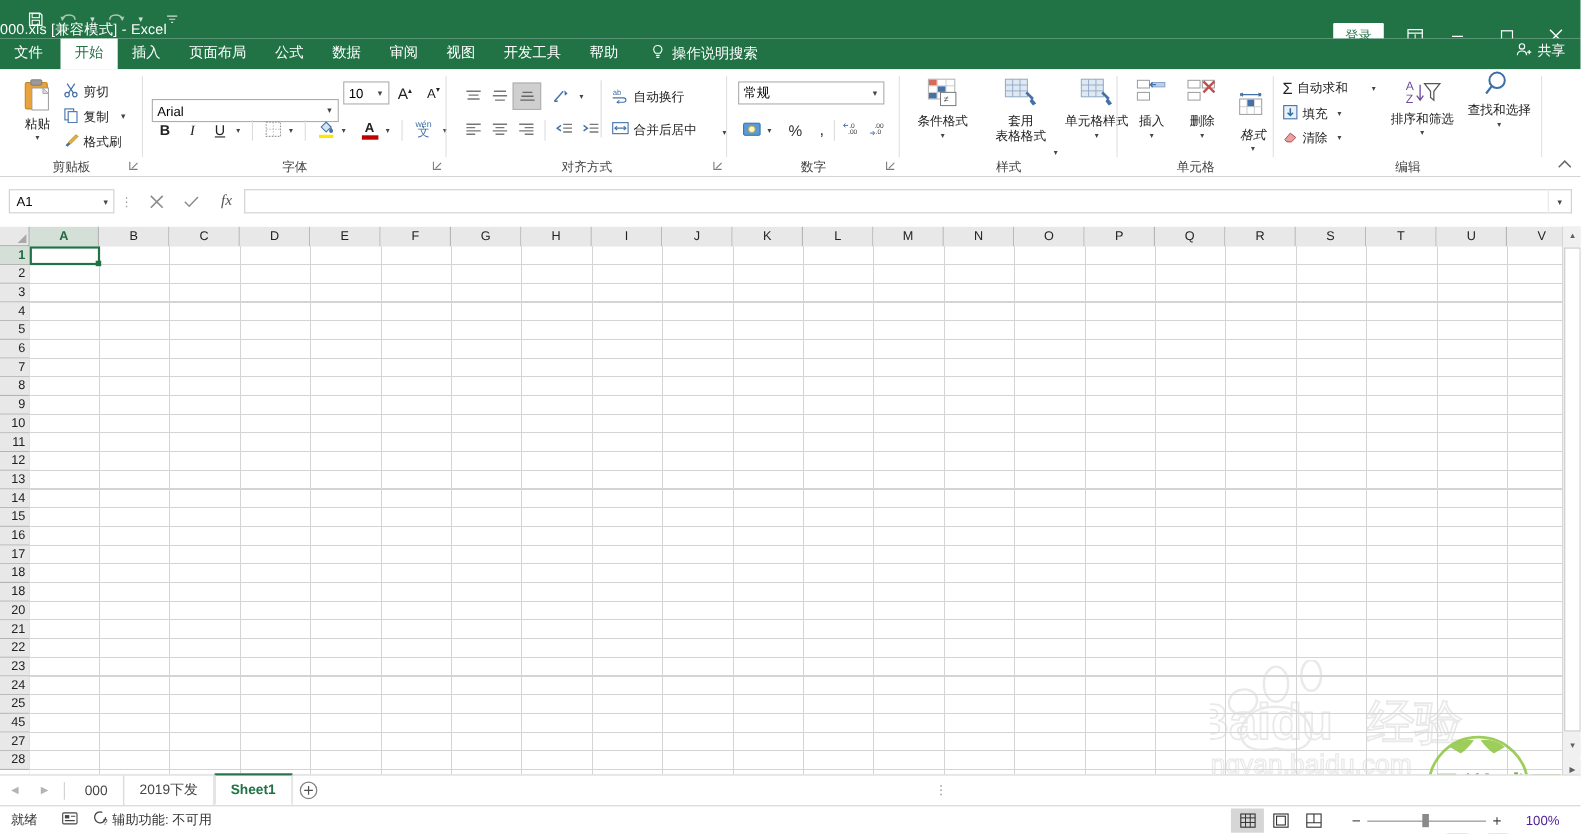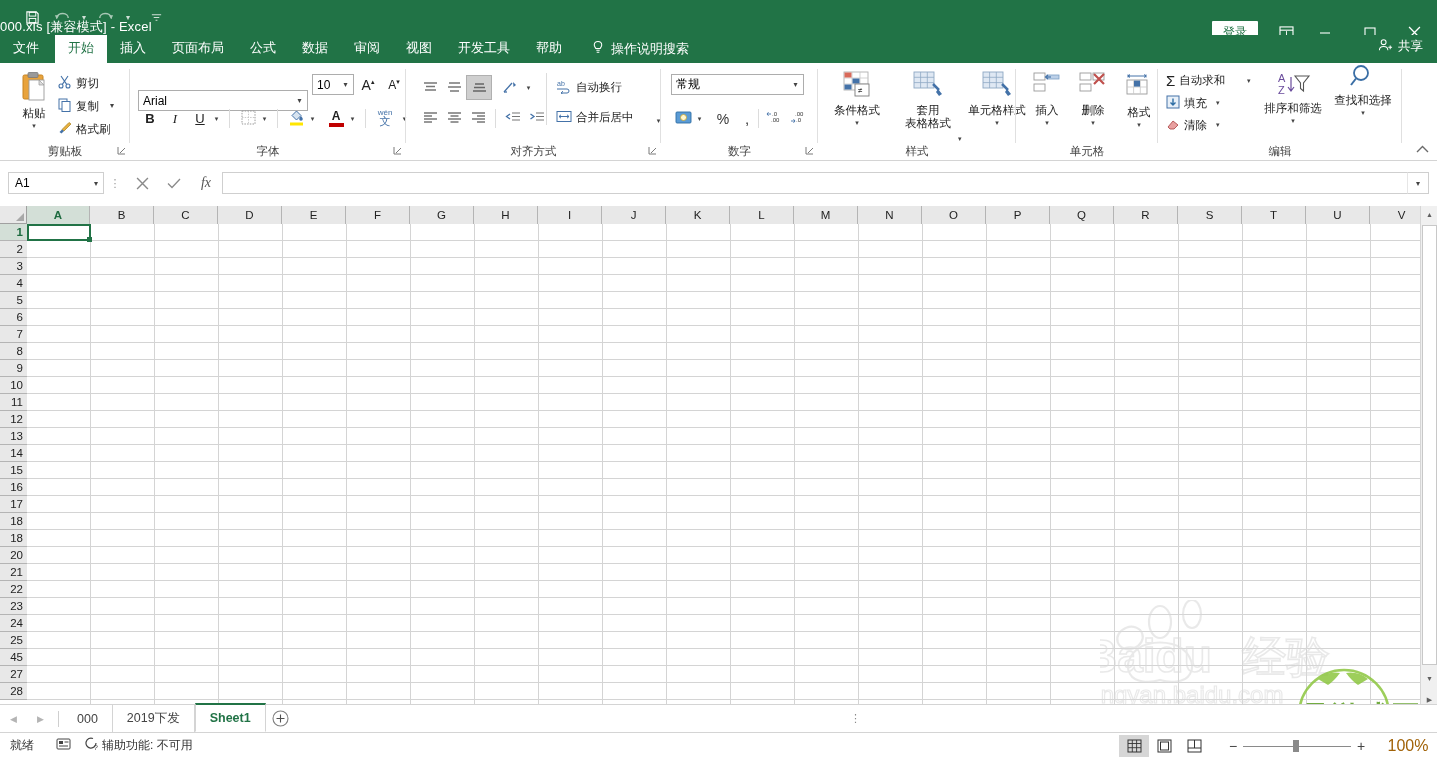--- a/index.html
+++ b/index.html
@@ -226,21 +226,21 @@
   .st-icon { margin-left:22px; color:#333; font-size:13px; }
   .st-acc { margin-left:14px; display:flex; align-items:center; gap:3px; }
   .viewbtns { margin-left:auto; display:flex; align-items:center; }
   .vbtn { width:30px; height:22px; display:flex; align-items:center; justify-content:center; font-size:13px; color:#333; }
   .vbtn.active { background:#d6d6d6; }
   .zoomwrap { display:flex; align-items:center; gap:0; margin-left:14px; margin-right:10px; }
   .zsign { width:20px; text-align:center; color:#444; font-size:14px; }
   .ztrack { position:relative; width:108px; height:16px; display:flex; align-items:center; }
   .ztrack:before { content:""; position:absolute; left:0; right:0; top:8px; height:1px; background:#8a8a8a; }
   .zthumb { position:absolute; left:50px; top:2px; width:6px; height:12px; background:#8a8a8a; }
-  .zpct { width:42px; text-align:center; font-size:16px; color:#a16207; margin-left:6px; margin-right:8px; }
+  .zpct { width:42px; text-align:left; font-size:12px; color:#4c1d95; margin-left:6px; margin-right:8px; }
 
   
   .wm-baidu {
     position:absolute; left:1100px; top:600px; width:300px; height:110px;
     pointer-events:none; opacity:0.55;
   }
   .wm-game {
     position:absolute; left:1268px; top:665px; width:150px; height:105px;
     pointer-events:none; opacity:0.85;
   }
@@ -666,21 +666,21 @@
           <svg width="30" height="28" viewBox="0 0 30 28">
             <rect x="2" y="2" width="11" height="7" fill="#fff" stroke="#9a9a9a" stroke-width="0.9"></rect>
             <rect x="2" y="13" width="11" height="7" fill="#fff" stroke="#9a9a9a" stroke-width="0.9"></rect>
             <rect x="15" y="2" width="11" height="7" fill="#fff" stroke="#9a9a9a" stroke-width="0.9"></rect>
             <path d="M16 3 L26 13M26 3 L16 13" stroke="#c0504d" stroke-width="2.2"></path>
           </svg>
         </span>
         <span class="lbl">删除</span>
         <span class="car">▾</span>
       </div>
-      <div class="bigbtn" style="left:102px; top:10px; width:42px;">
+      <div class="bigbtn" style="left:102px; top:20px; width:42px;font-style:italic;">
         <span>
           <svg width="30" height="28" viewBox="0 0 30 28">
             <path d="M4 3 L22 3M4 1.5v3M22 1.5v3" stroke="#4472a8" stroke-width="1"></path>
             <path d="M6 3 L4 3M6 1.5 L4 3 L6 4.5M20 1.5 L22 3 L20 4.5" fill="none" stroke="#4472a8" stroke-width="1"></path>
             <rect x="3" y="7" width="20" height="14" fill="#fff" stroke="#9a9a9a" stroke-width="0.9"></rect>
             <path d="M9.6 7v14M16.3 7v14M3 14h20" stroke="#c8c8c8" stroke-width="0.8"></path>
             <rect x="10" y="7.6" width="6" height="6" fill="#4472a8"></rect>
           </svg>
         </span>
         <span class="lbl">格式</span>

